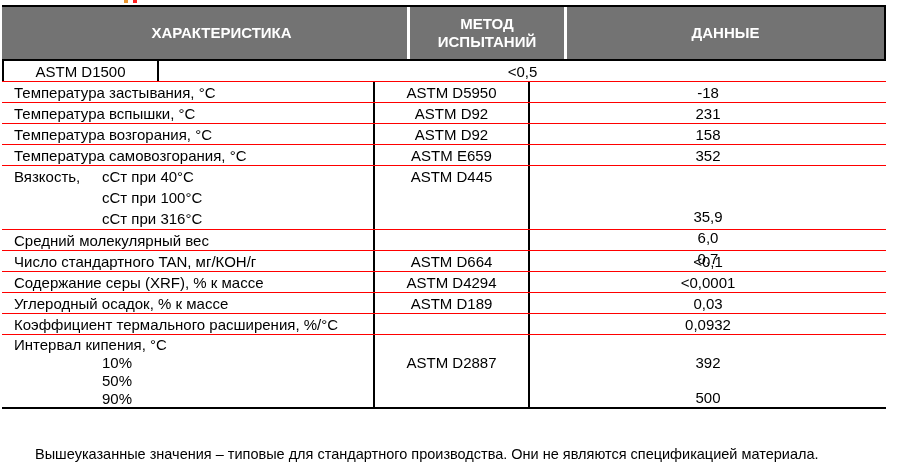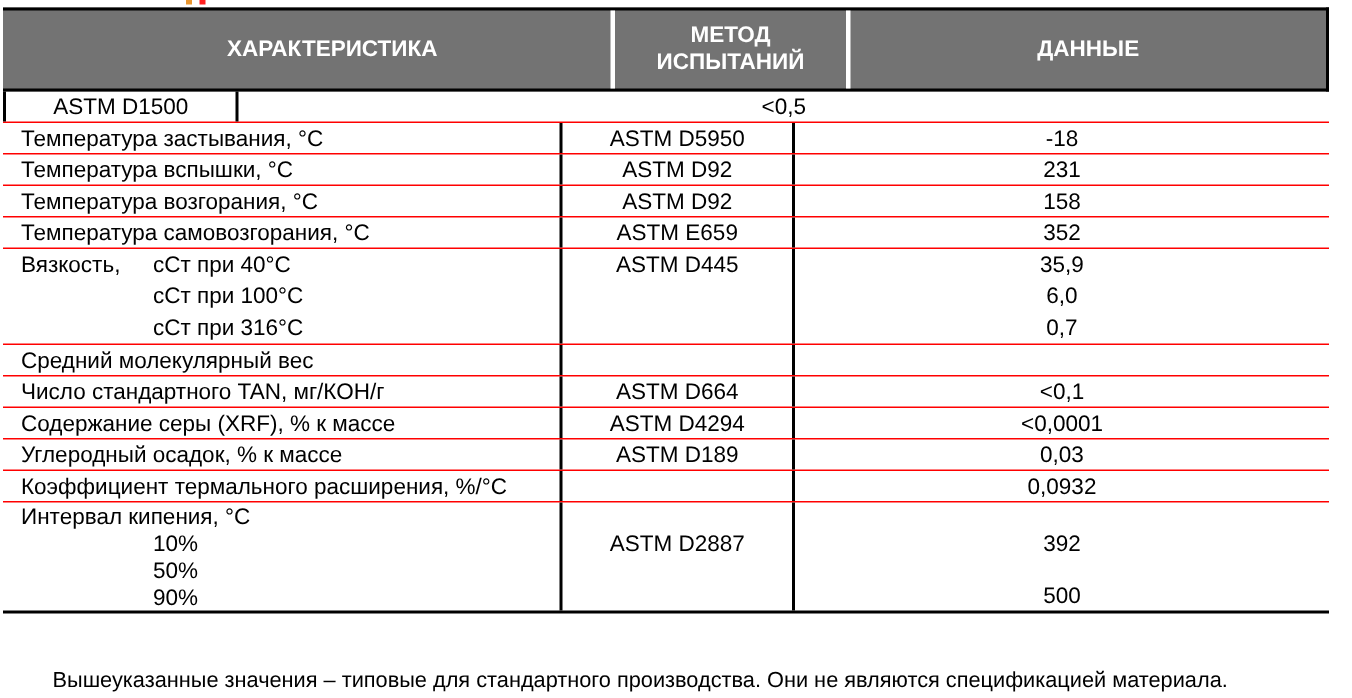--- a/index.html
+++ b/index.html
@@ -31,21 +31,21 @@
         display:flex; align-items:center; justify-content:center; text-align:center; }
   .c3 { flex:1; display:flex; align-items:center; justify-content:center; text-align:center; }
 
   
   .row-visc { height:64px; }
   .row-visc .c1 { flex-direction:column; align-items:stretch; justify-content:flex-start; }
   .vline { line-height:21px; height:21px; position:relative; }
   .subpos { position:absolute; left:88px; top:0; }
   .indent { padding-left:88px; }
   .row-visc .c2 { align-items:flex-start; line-height:21px; }
-  .row-visc .c3 { flex-direction:column; align-items:stretch; justify-content:flex-start; text-align:center; }
+  .row-visc .c3 { flex-direction:column; align-items:stretch; justify-content:flex-start; text-align:center;margin-top:40px; }
 
   
   .row-boil { height:74px; border-bottom:2px solid #000; }
   .row-boil .c1 { flex-direction:column; align-items:stretch; justify-content:flex-start; padding-top:1px; }
   .row-boil .c3 { flex-direction:column; align-items:stretch; justify-content:flex-start; text-align:center; padding-top:1px; }
   .bl { line-height:18px; height:18px; }
   .row-boil .c2 { align-items:flex-start; padding-top:19px; line-height:18px; }
 
   .note { position:absolute; left:35px; top:446px; font-size:14.5px; color:#000; }
 </style>

